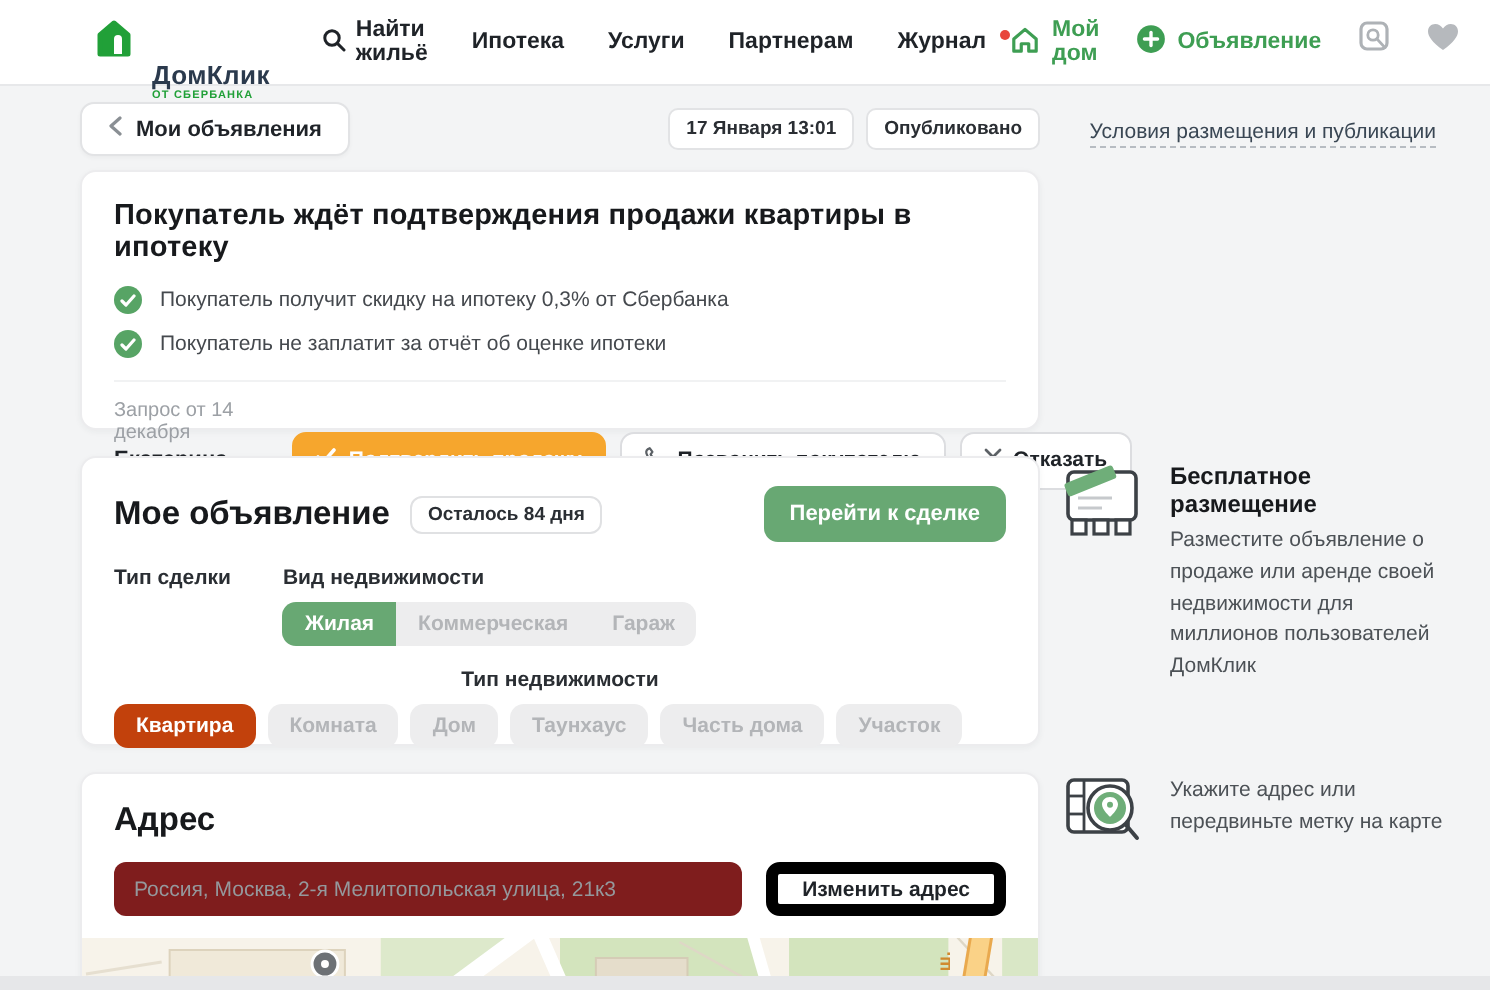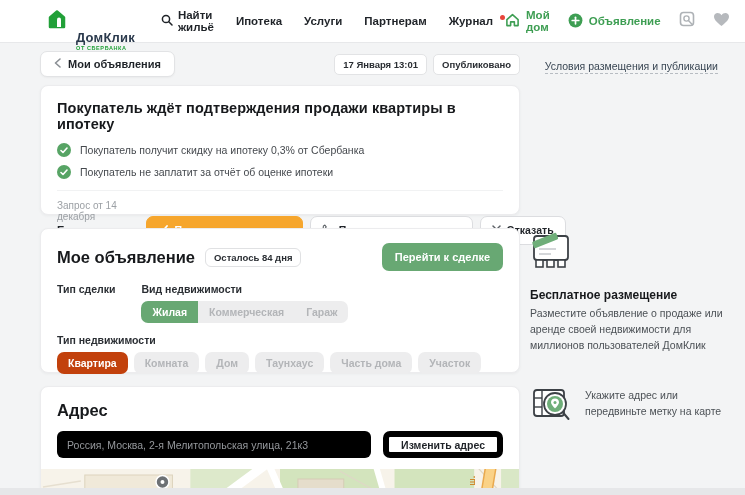--- a/index.html
+++ b/index.html
@@ -62,35 +62,35 @@
   .filters-row { display:flex; gap:26px; margin-top:12px; }
   .filter-label { font-size:10.5px; font-weight:700; color:#2a2e33; margin-bottom:6px; }
   .segmented { display:inline-flex; border-radius:7px; overflow:hidden; }
   .seg { padding:5px 11px; font-size:10.5px; font-weight:600; cursor:pointer; }
   .seg.on { background:#68a873; color:#fff; }
   .seg.off { background:#ededee; color:#b3b5b8; }
   .chips { display:flex; gap:6px; margin-top:0; }
   .chip { padding:5px 11px; font-size:10.5px; font-weight:600; border-radius:7px; cursor:pointer; }
   .chip.on { background:#c2410c; color:#fff; }
   .chip.off { background:#ededee; color:#b3b5b8; }
-  .type-block { margin-top:11px; }
+  .type-block { margin-top:11px;text-align:center; }
 
   .card3 { top:386px; height:116px; padding:14px 16px 0; overflow:hidden; }
   .card3-title { font-size:16.5px; font-weight:700; color:#17191c; }
   .addr-row { display:flex; gap:12px; margin-top:11px; align-items:center; }
-  .addr-input { flex:1; height:27px; background:#000000; border:none; border-radius:6px;
+  .addr-input { flex:1; height:27px; background:#7f1d1d; border:none; border-radius:6px;
                 padding:13px 10px; font-size:10.5px; color:#95989c; font-family:inherit; }
   .btn-change { background:#fff; border:6px solid #000000; border-radius:7px; height:27px;
                 padding:0 12px; font-size:10.5px; font-weight:700; color:#1f2328; cursor:pointer; }
   .map-wrap { margin:11px -16px 0; height:40px; position:relative; cursor:grab; }
   .map-wrap svg { display:block; }
 
   
   .promo { position:absolute; left:530px; width:196px; display:flex; gap:13px; }
-  .promo1 { top:231px;flex-direction:column; }
+  .promo1 { top:231px; }
   .promo2 { top:384px; }
   .promo-icon { flex:0 0 auto; }
   .promo-title { font-size:12px; font-weight:700; color:#17191c; }
   .promo-text { font-size:10.5px; color:#4c5156; line-height:1.5; margin-top:4px; }
 
   .bottom-strip { position:absolute; left:0; right:0; bottom:0; height:7px; background:#e6e7e9; }
 </style>
 </head>
 <body>
 

